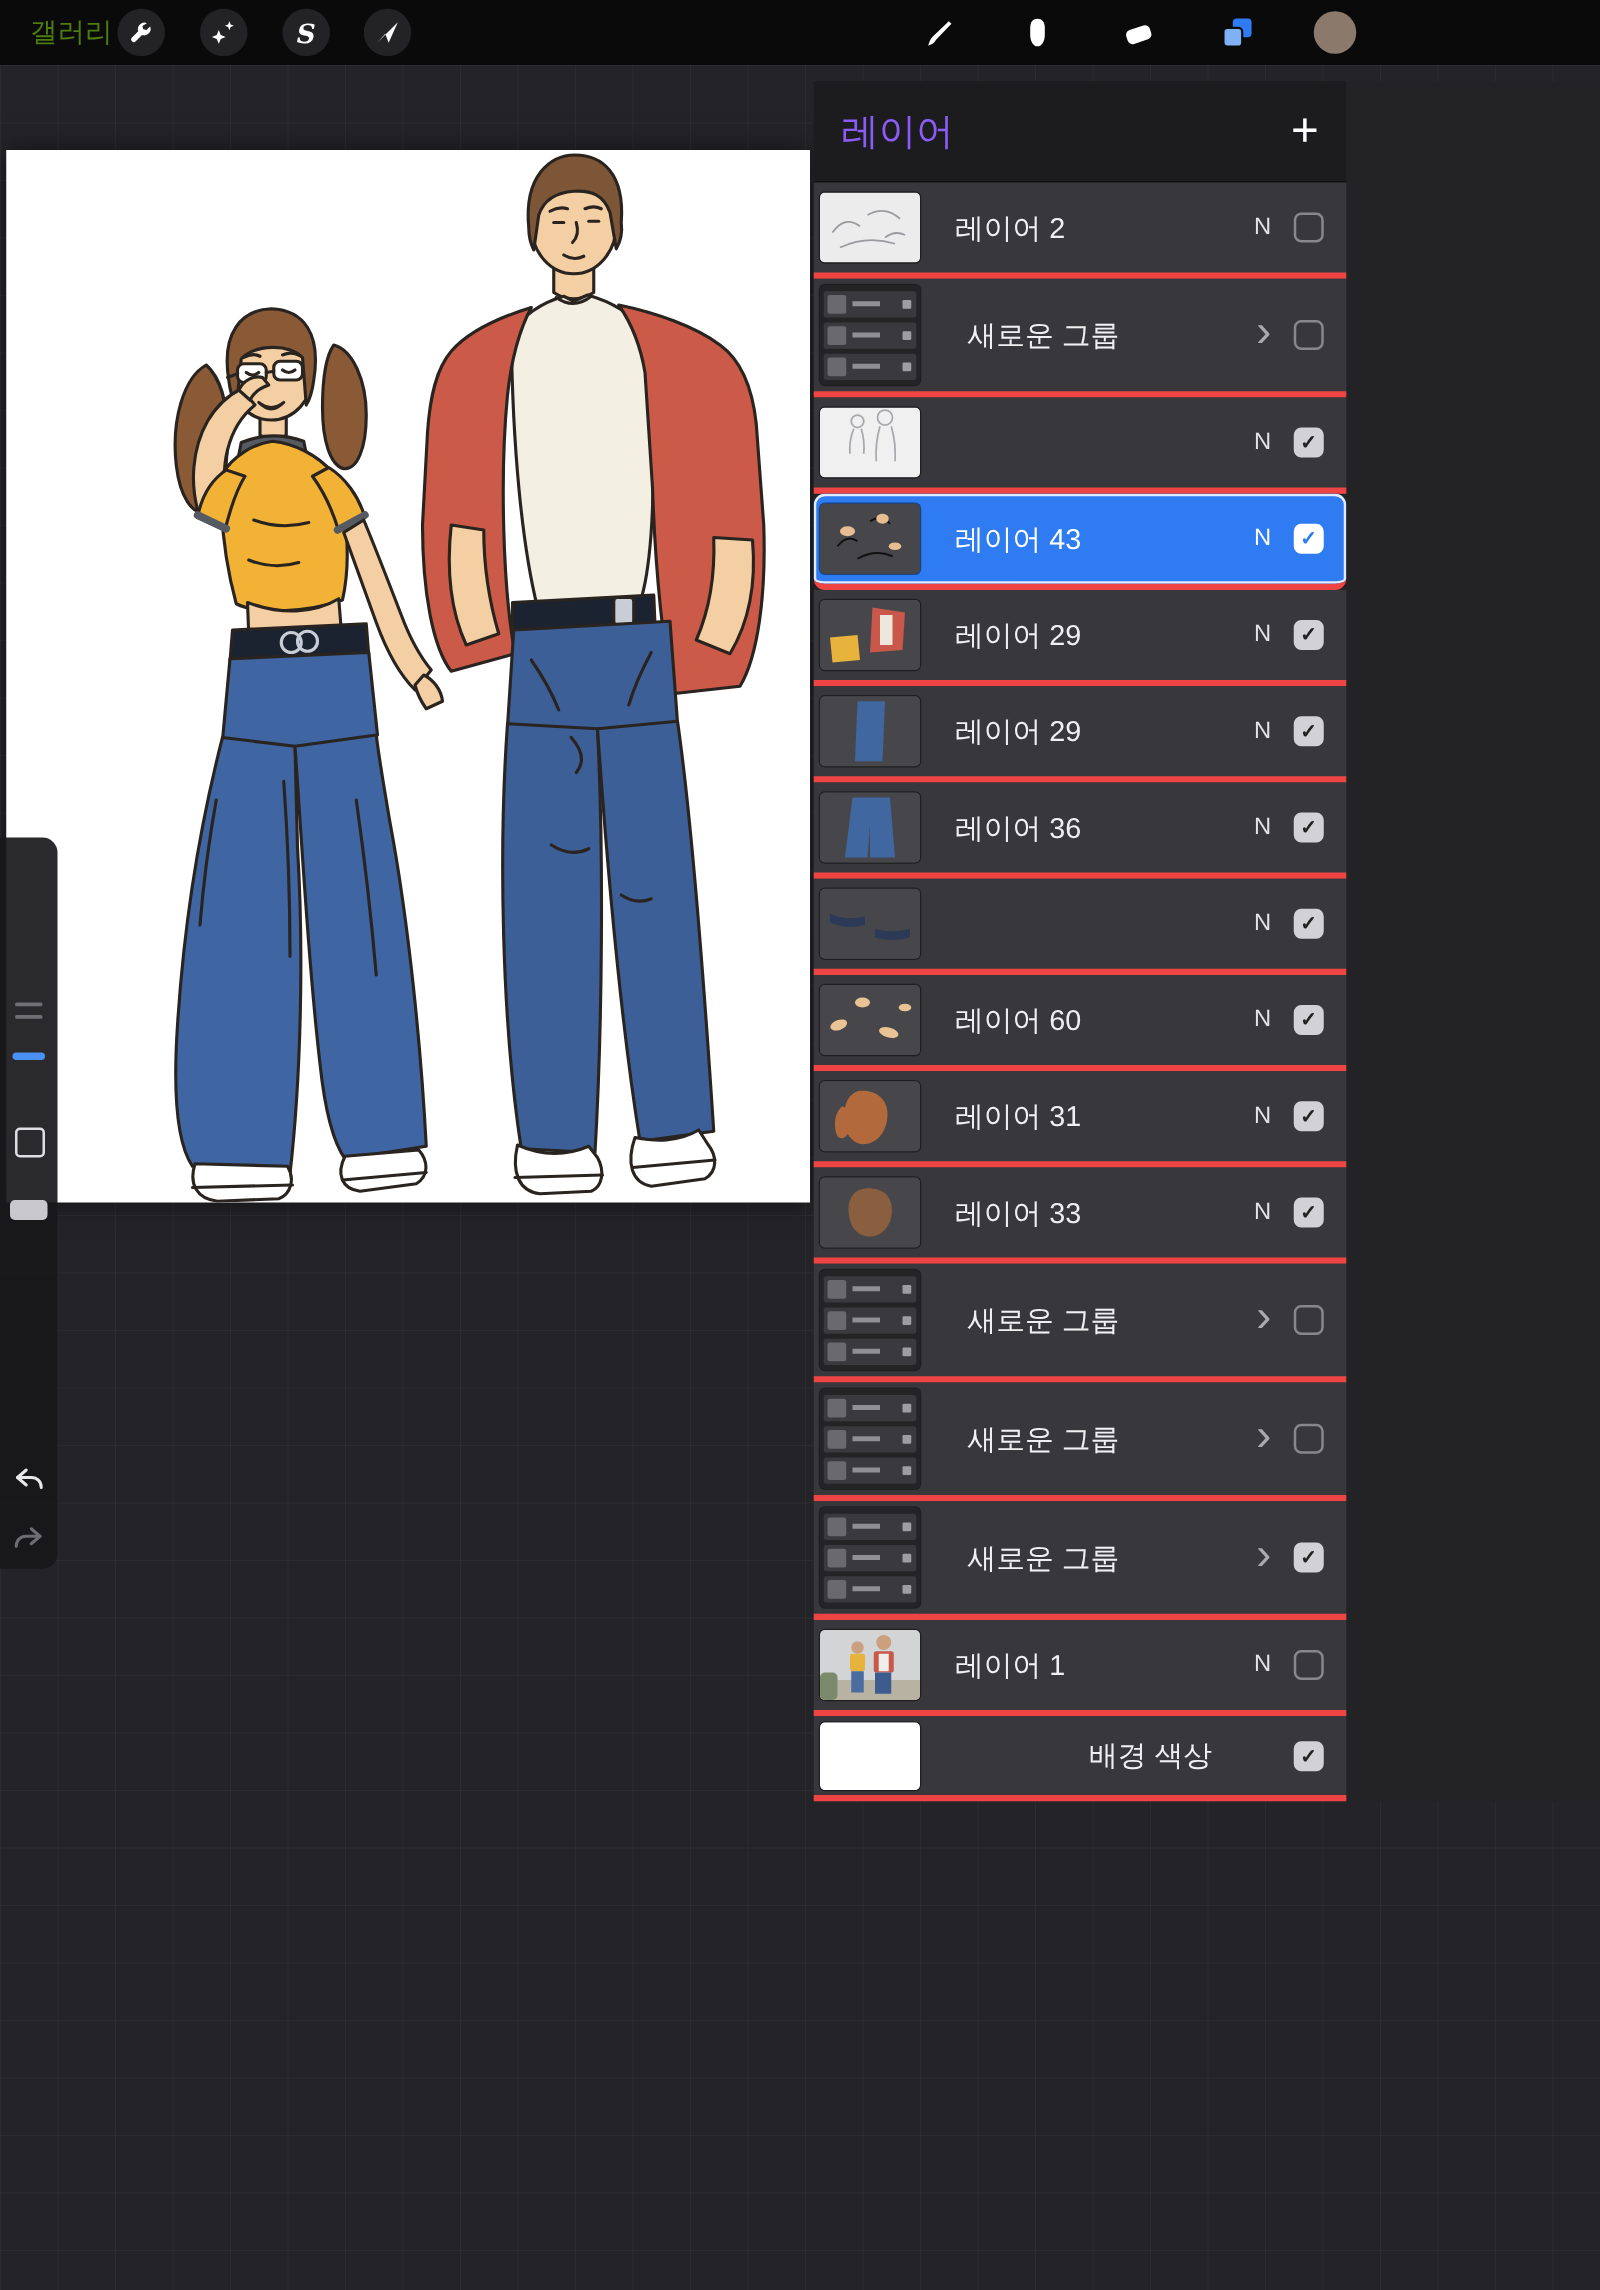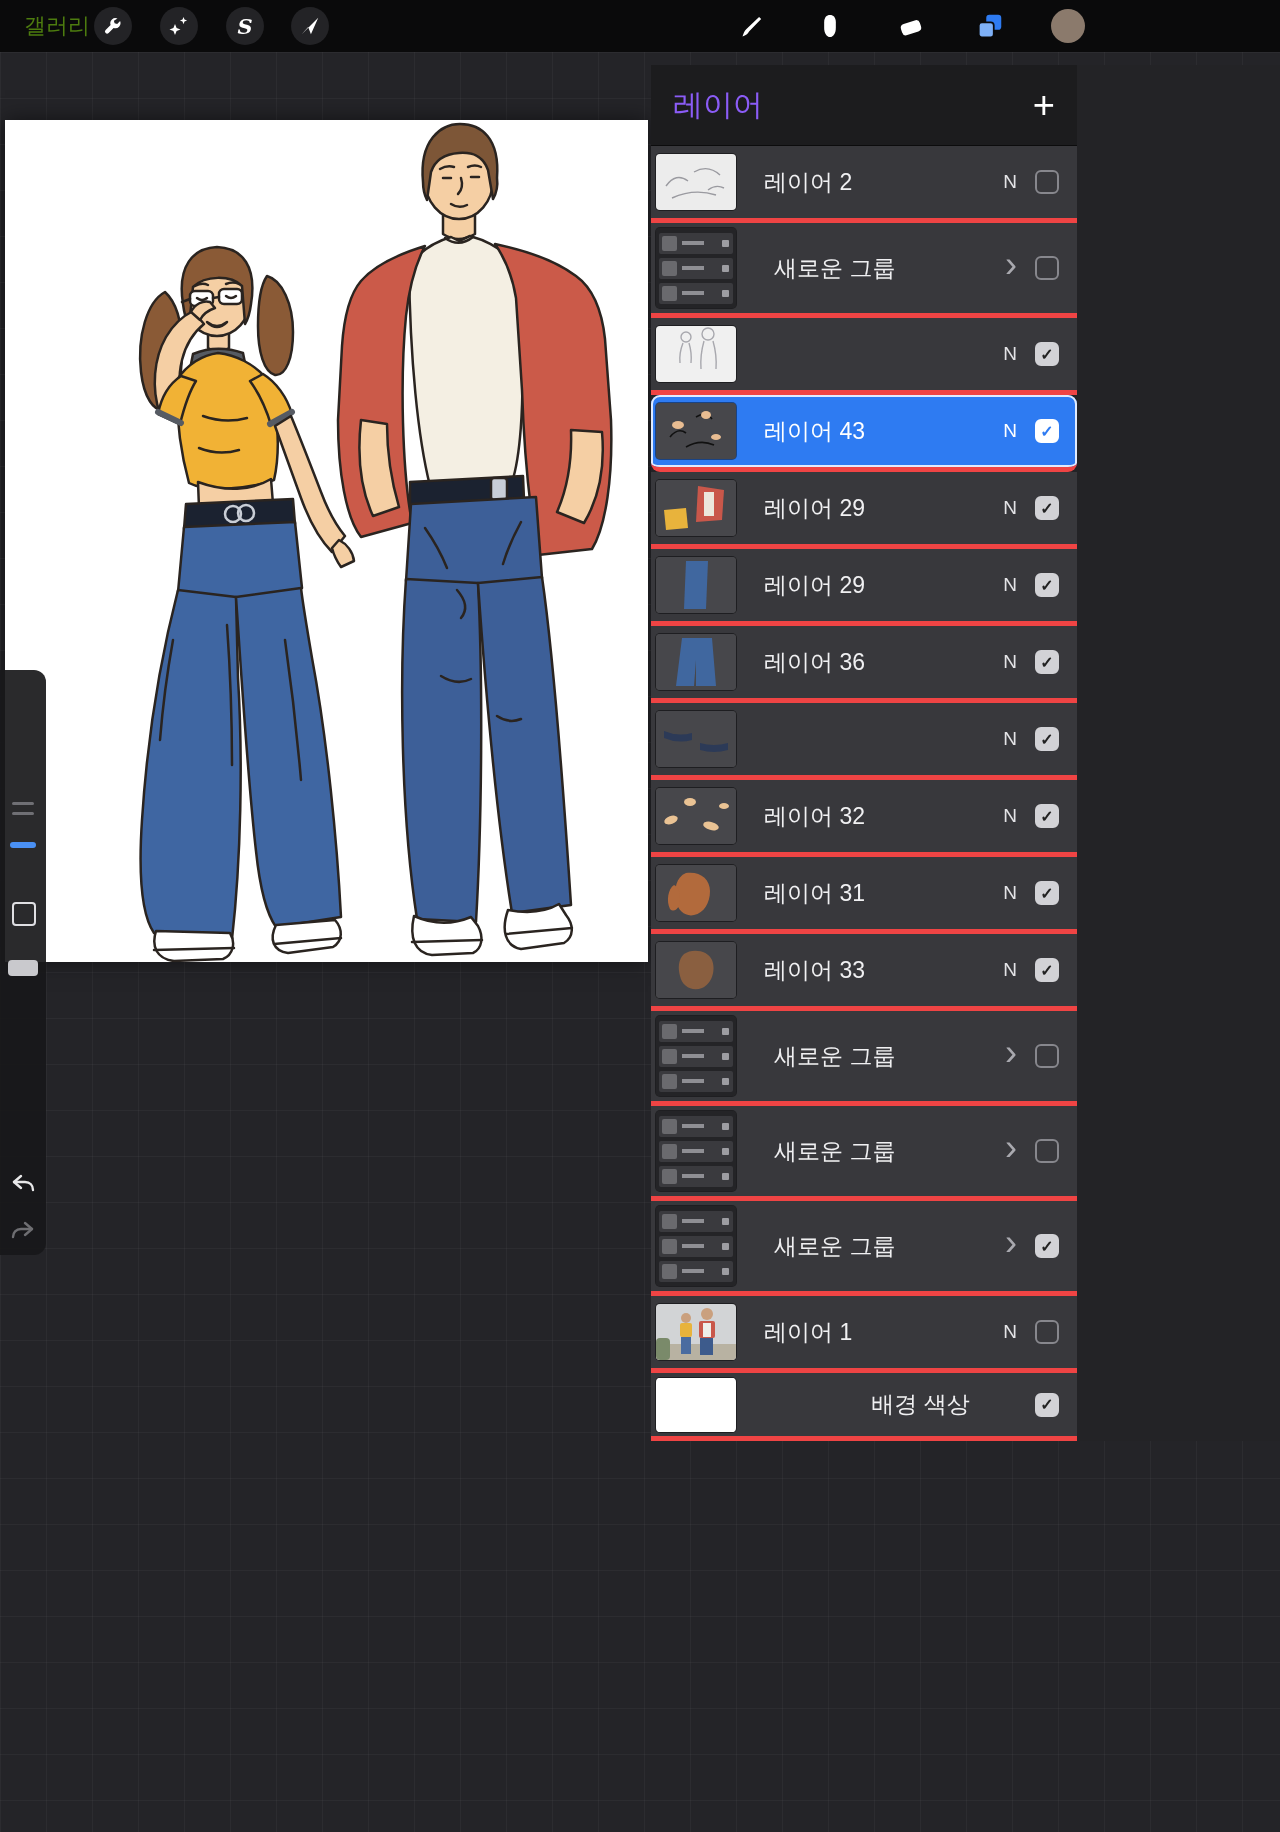--- a/index.html
+++ b/index.html
@@ -370,21 +370,21 @@
               <svg viewBox="0 0 80 56">
                 <rect width="80" height="56" fill="#47474b"></rect>
                 <g fill="#eac394">
                   <ellipse cx="15" cy="32" rx="7" ry="4" transform="rotate(-20 15 32)"></ellipse>
                   <ellipse cx="34" cy="14" rx="6" ry="4"></ellipse>
                   <ellipse cx="55" cy="38" rx="8" ry="4" transform="rotate(15 55 38)"></ellipse>
                   <ellipse cx="68" cy="18" rx="5" ry="3"></ellipse>
                 </g>
               </svg>
             </div>
-            <div class="lname">레이어 32</div>
+            <div class="lname">레이어 60</div>
             <div class="controls">
               <span class="blend">N</span>
               <span class="cbx on">✓</span>
             </div>
           </div>
           <div class="layer-row">
             <div class="thumb">
               <svg viewBox="0 0 80 56">
                 <rect width="80" height="56" fill="#47474b"></rect>
                 <path d="M30 8 C44 6 54 14 54 26 C54 38 48 48 38 50 C30 52 22 46 20 36 C18 24 20 12 30 8 Z" fill="#b26a3c"></path>

